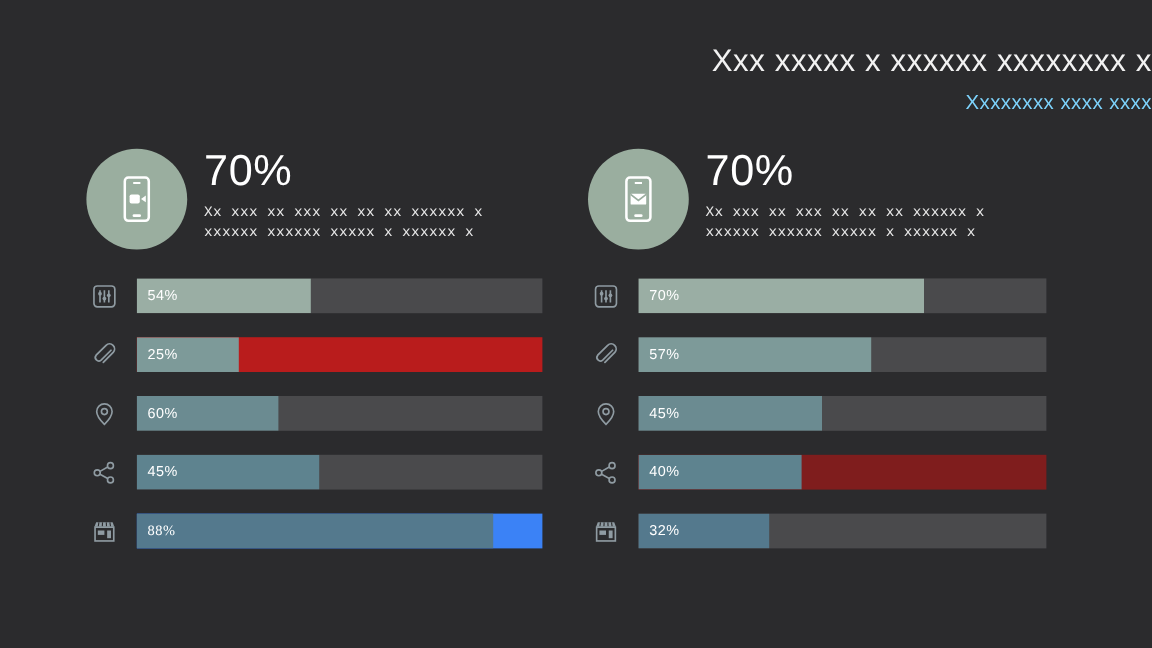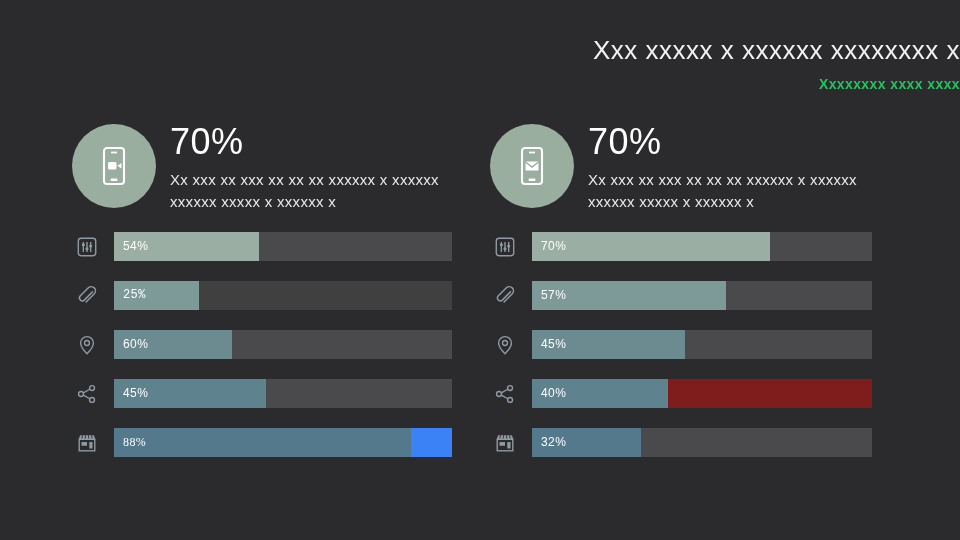--- a/index.html
+++ b/index.html
@@ -26,24 +26,24 @@
   }
   .slide-title {
     font-size: 26px;
     font-weight: 400;
     letter-spacing: 0.5px;
     color: #f2f2f2;
     line-height: 1.15;
     margin: 0;
   }
   .slide-subtitle {
-    font-size: 14px;
-    font-weight: 700;
+    font-size: 17px;
+    font-weight: 400;
     letter-spacing: 0.4px;
-    color: #22c55e;
+    color: #7dd3fc;
     margin-top: 10px;
   }
 
   
   .panel {
     position: absolute;
     top: 124px;
   }
   .panel-left  { left: 72px;  width: 380px; }
   .panel-right { left: 490px; width: 382px; }
@@ -74,25 +74,26 @@
   }
   .head-pct {
     font-size: 36px;
     font-weight: 400;
     line-height: 1;
     color: #ffffff;
     letter-spacing: 0.5px;
   }
   .head-desc {
     margin-top: 9px;
-    font-size: 15px;
+    font-size: 12px;
     line-height: 1.45;
     color: #e8e8e8;
     letter-spacing: 0.3px;
     max-width: 270px;
+    font-family: Liberation Mono, monospace;
   }
 
   
   .rows {
     position: absolute;
     top: 108px;
     left: 0;
     right: 0;
   }
   .bar-row {
@@ -184,21 +185,21 @@
         <span class="bar-label">54%</span>
       </span>
     </div>
 
     <div class="bar-row">
       <span class="row-icon" style="color: rgb(143, 155, 162);">
         <svg width="22" height="22" viewBox="0 0 24 24" fill="none" stroke="currentColor" stroke-width="1.6" stroke-linecap="round">
           <path d="M18 7.5 L9 16.5 a3.2 3.2 0 0 1-4.5-4.5 L13.5 3 a4.6 4.6 0 0 1 6.5 6.5 L11 18.5"></path>
         </svg>
       </span>
-      <span class="bar-track" style="background: #404040; font-family: Liberation Mono, monospace;">
+      <span class="bar-track" style="background: #b91c1c;">
         <span class="bar-fill" style="width: 25%; background: rgb(125, 154, 153);"></span>
         <span class="bar-label">25%</span>
       </span>
     </div>
 
     <div class="bar-row">
       <span class="row-icon" style="color: rgb(143, 155, 162);">
         <svg width="22" height="22" viewBox="0 0 24 24" fill="none" stroke="currentColor" stroke-width="1.5">
           <path d="M12 21.5 C12 21.5 19 14.6 19 9.8 A7 7 0 0 0 5 9.8 C5 14.6 12 21.5 12 21.5 Z"></path>
           <circle cx="12" cy="9.8" r="2.7"></circle>

